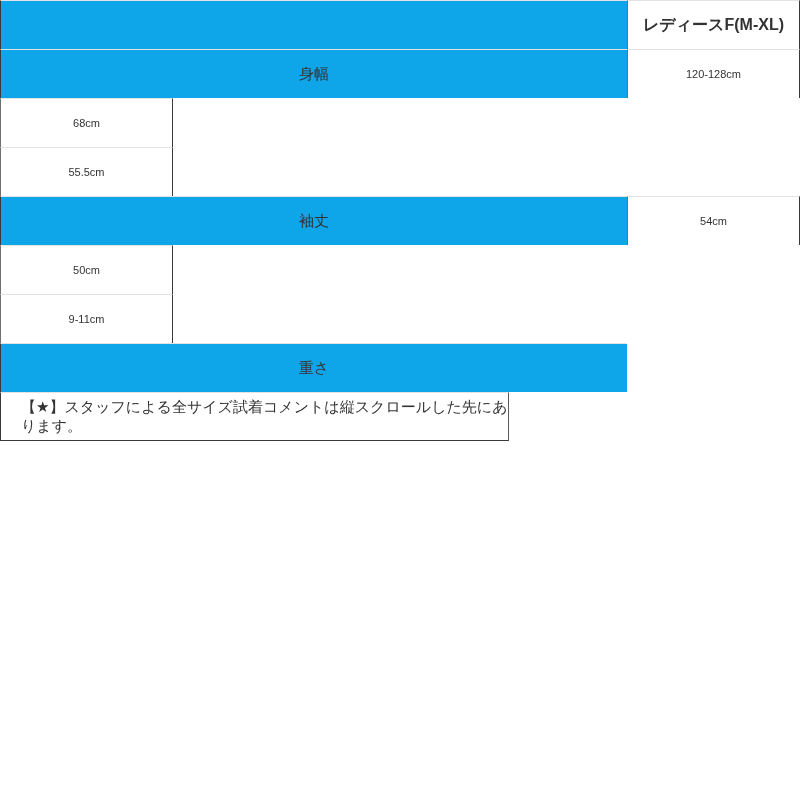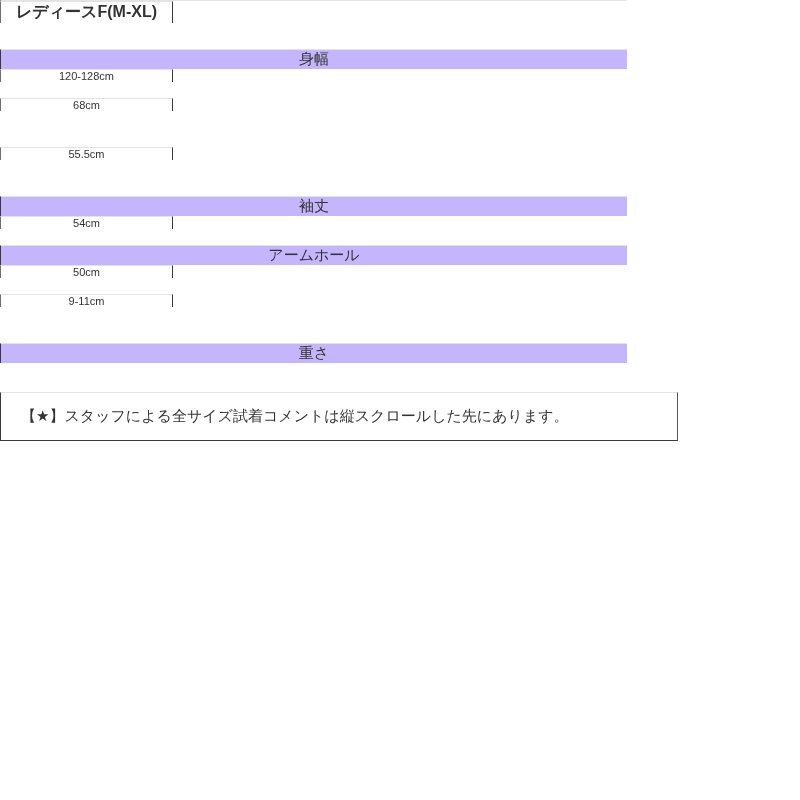--- a/index.html
+++ b/index.html
@@ -14,52 +14,51 @@
     font-family: "Liberation Sans", "DejaVu Sans", sans-serif;
     color: #333333;
     overflow: hidden;
   }
   .size-table {
     width: 800px;
   }
   .row {
     display: flex;
     height: 49px;
-    flex-direction: column;
   }
   .label-cell {
     width: 627px;
     border-left: 1px solid #3a3a3a;
     border-top: 1px solid #e3e3e3;
     display: flex;
     align-items: center;
     justify-content: center;
     font-size: 15px;
-    background: #c4b5fd;
+    background: #0ea5e9;
   }
   .value-cell {
     width: 173px;
     border-left: 1px solid #6f6f6f;
     border-right: 1px solid #3a3a3a;
     border-top: 1px solid #e3e3e3;
     display: flex;
     align-items: center;
     justify-content: center;
     font-size: 11px;
     background: #ffffff;
   }
   .header-row .value-cell {
     font-weight: bold;
     font-size: 16px;
   }
   .row.last .value-cell {
     border-bottom: 1px solid #4a4a4a;
   }
   .note-row {
-    width: 678px;
+    width: 509px;
     height: 49px;
     border-left: 1px solid #3a3a3a;
     border-right: 1px solid #5a5a5a;
     border-top: 1px solid #e3e3e3;
     border-bottom: 1px solid #3a3a3a;
     display: flex;
     align-items: center;
     padding-left: 20px;
     font-size: 15px;
     background: #ffffff;
@@ -93,21 +92,20 @@
   <div class="row">
     <div class="value-cell">55.5cm</div>
   </div>
 
   <div class="row">
     <div class="label-cell">袖丈</div>
     <div class="value-cell">54cm</div>
   </div>
 
   <div class="row">
-    <div class="label-cell">アームホール</div>
     <div class="value-cell">50cm</div>
   </div>
 
   <div class="row">
     <div class="value-cell">9-11cm</div>
   </div>
 
   <div class="row last">
     <div class="label-cell">重さ</div>
   </div>

